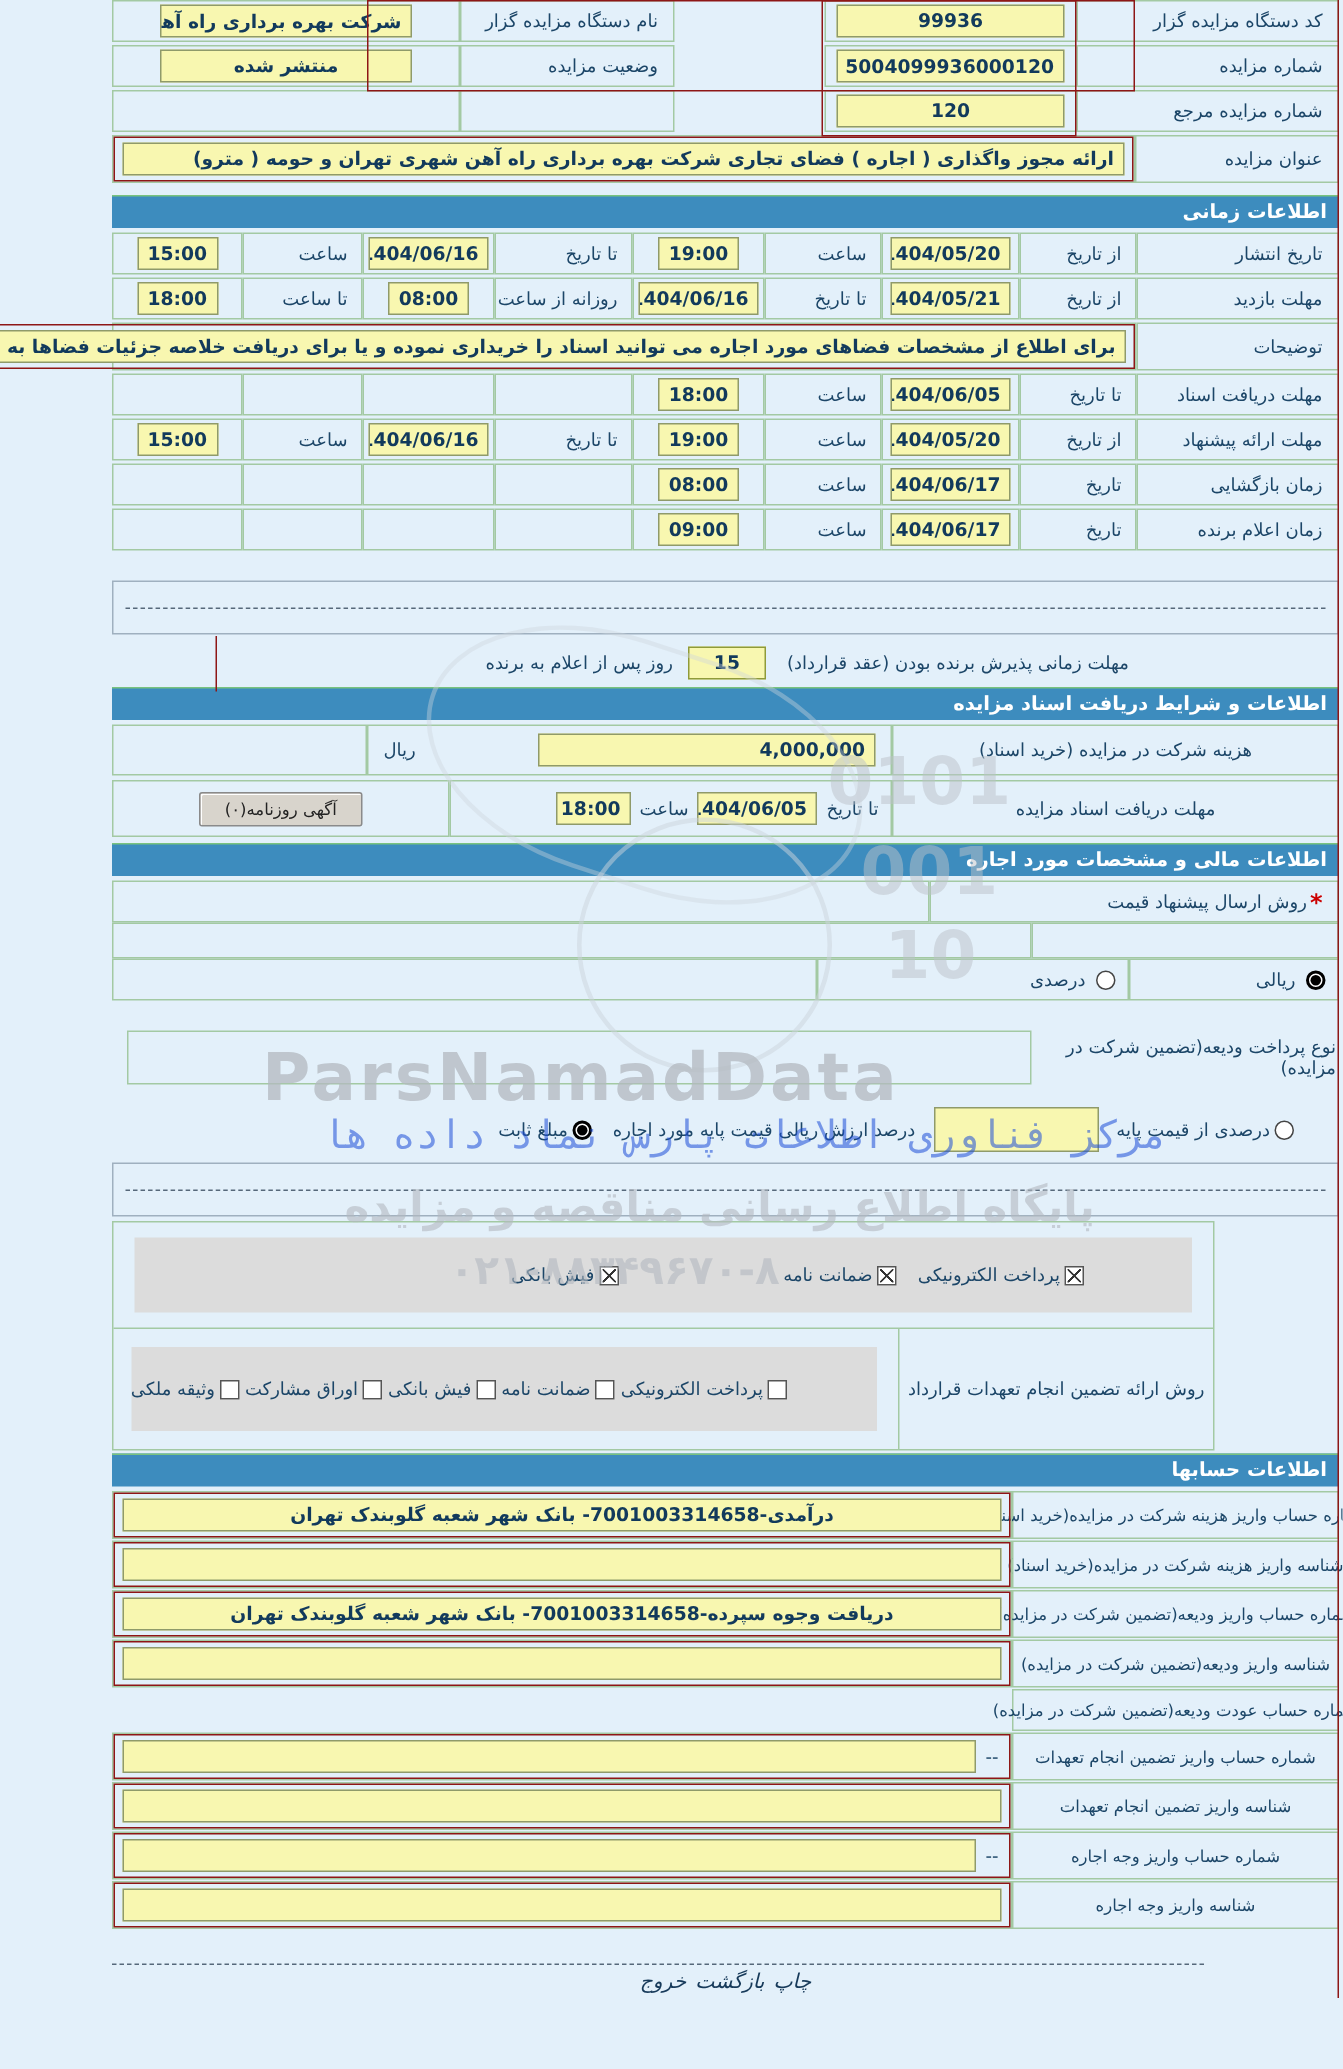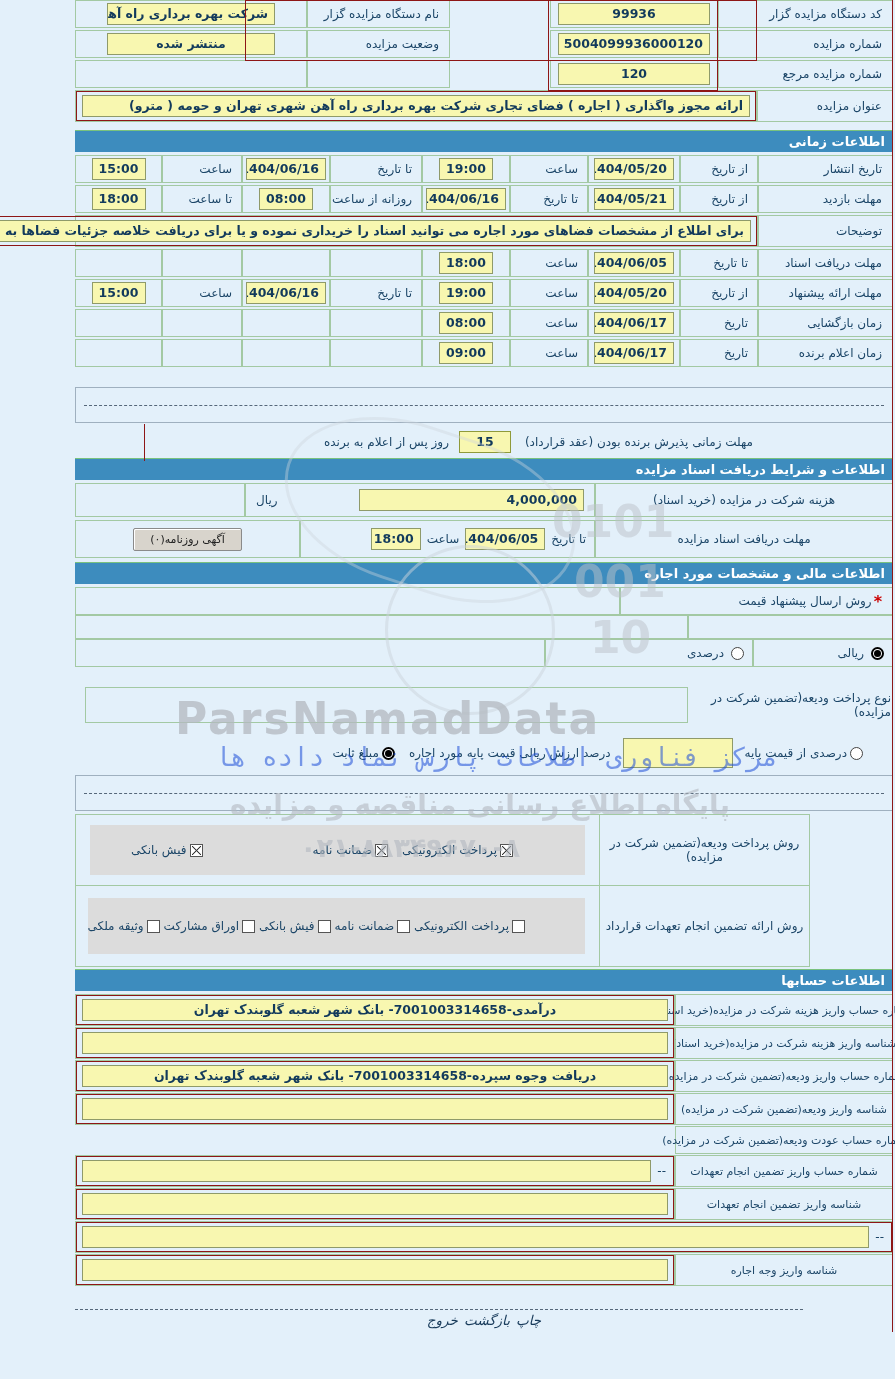--- a/index.html
+++ b/index.html
@@ -321,21 +321,20 @@
     <div class="ybox" style="width:110px; height:30px; margin:0 12px;"></div>
     <span class="lbl" style="padding:0;">درصد ارزش ریالی قیمت پایه مورد اجاره</span>
     <span class="rd on" style="margin-right:14px;"></span>
     <span class="optlbl">مبلغ ثابت</span>
   </div>
 
   <div class="dashbox"></div>
 
   <div style="border:1px solid #a3c9a3; margin-right:83px; margin-bottom:2px;">
     <div style="display:flex; border-bottom:1px solid #a3c9a3;">
-      <div class="lbl" style="width:210px; flex:none; display:flex; align-items:center; justify-content:center; text-align:center; white-space:normal; border-left:1px solid #a3c9a3; padding:4px;">روش پرداخت ودیعه(تضمین شرکت در مزایده)</div>
       <div style="flex:1; padding:10px 14px;">
         <div class="graystrip" style="height:50px; padding-right:72px;">
           <span class="cb on"></span>
           <span class="optlbl">پرداخت الکترونیکی</span>
           <span class="cb on" style="margin-right:14px;"></span>
           <span class="optlbl">ضمانت نامه</span>
           <span class="cb on" style="margin-right:110px;"></span>
           <span class="optlbl">فیش بانکی</span>
         </div>
       </div>
@@ -407,20 +406,21 @@
   </div>
   <div class="frow" style="margin-bottom:1px;">
     <div class="cell acc-lbl lbl">شناسه واریز تضمین انجام تعهدات</div>
     <div class="cell acc-val">
         <div class="redwrap">
           <div class="ybox"></div>
         </div>
       </div>
   </div>
   <div class="frow" style="margin-bottom:1px;">
+    <div class="cell acc-lbl lbl">شماره حساب واریز وجه اجاره</div>
     <div class="cell acc-val">
         <div class="redwrap">
           <span class="lbl" style="padding:0 2px 0 6px;">--</span>
           <div class="ybox"></div>
         </div>
       </div>
   </div>
   <div class="frow" style="margin-bottom:1px;">
     <div class="cell acc-lbl lbl">شناسه واریز وجه اجاره</div>
     <div class="cell acc-val">

